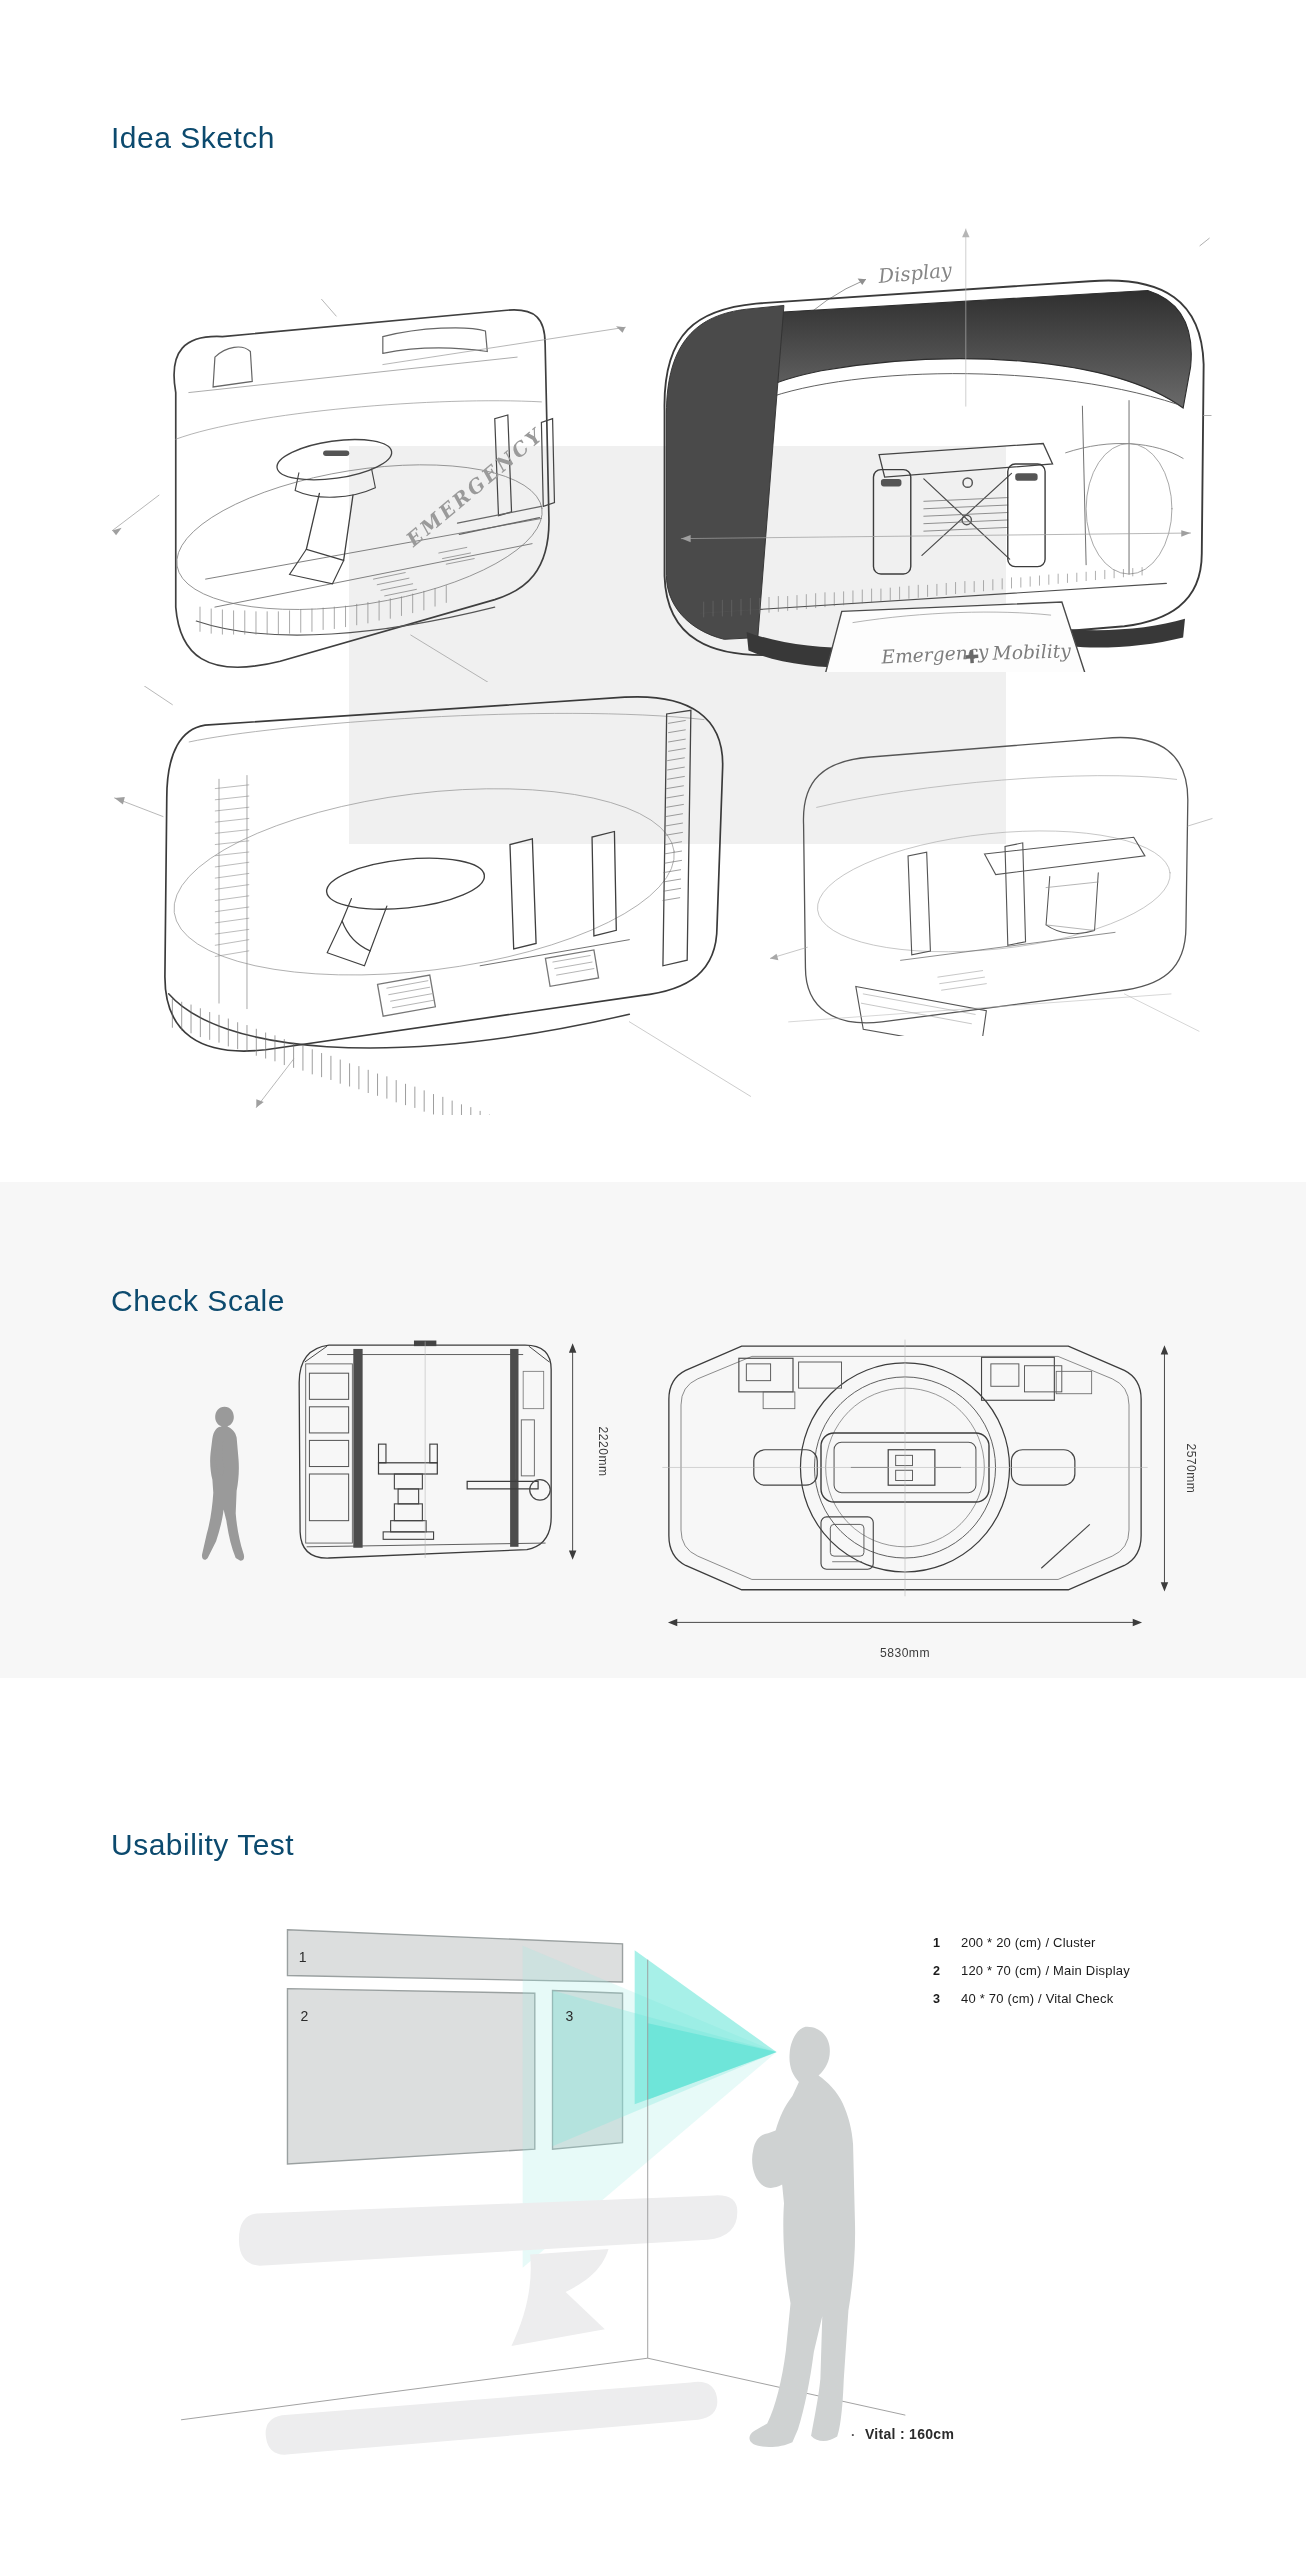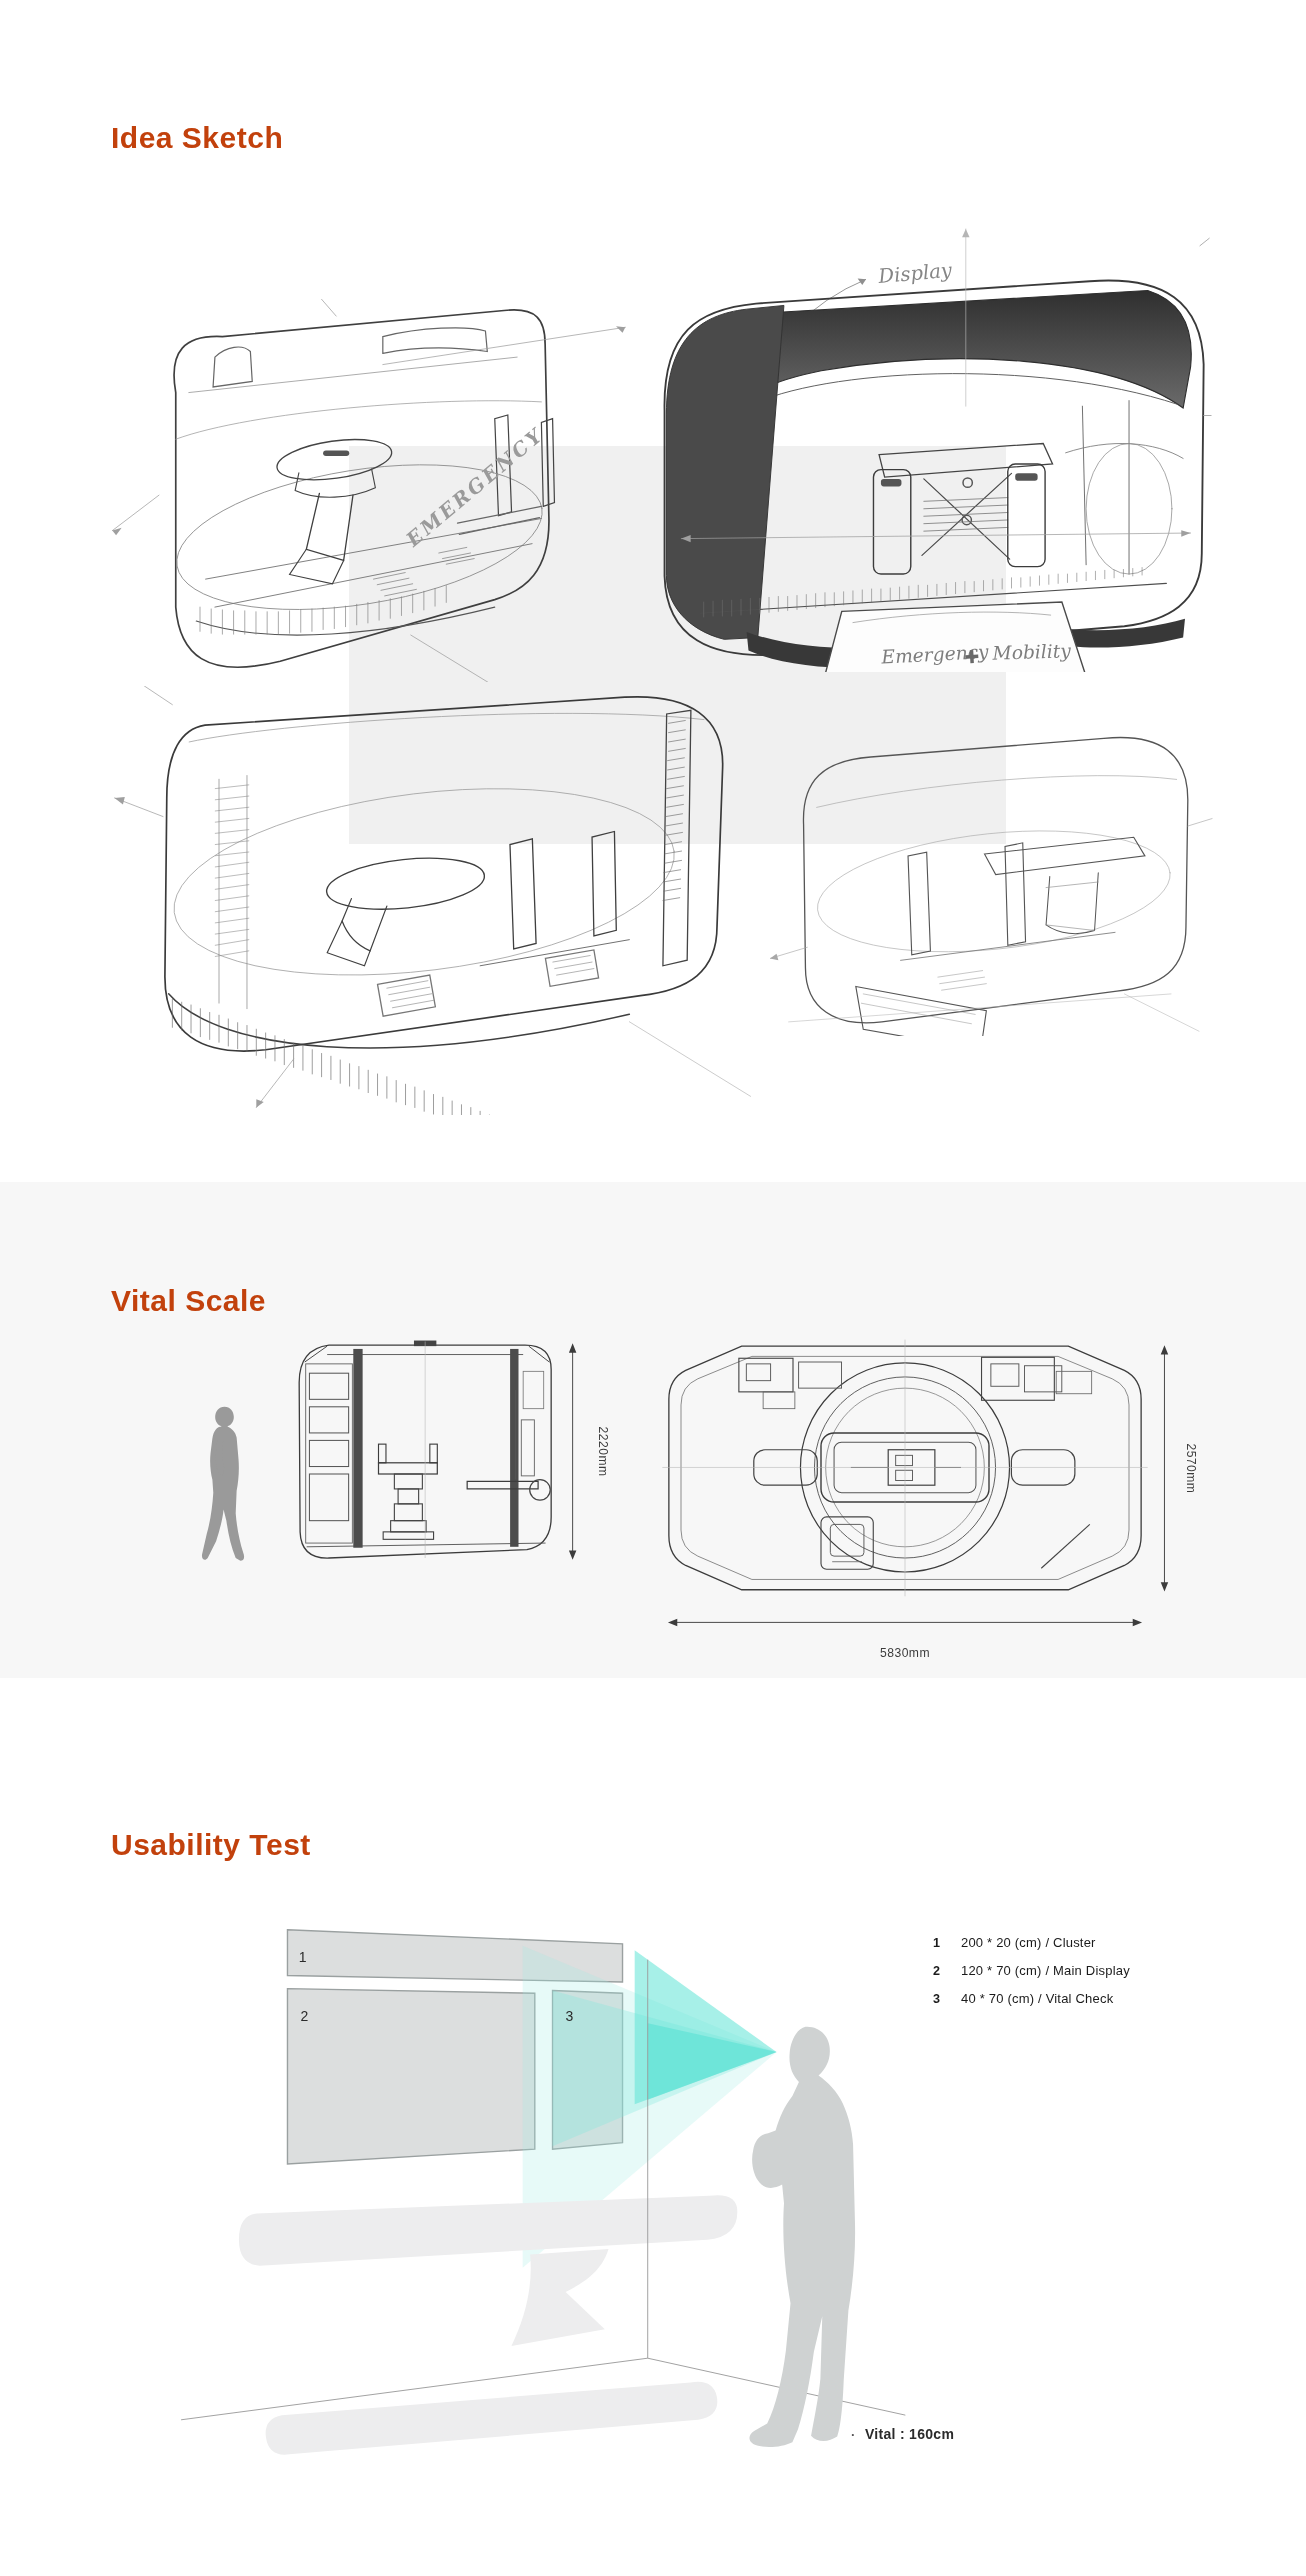--- a/index.html
+++ b/index.html
@@ -5,21 +5,21 @@
   * { margin:0; padding:0; box-sizing:border-box; }
   html,body { background:#ffffff; }
   .page {
     position:relative; width:1306px; height:2576px;
     background:#ffffff; overflow:hidden;
     font-family:"Liberation Sans", sans-serif;
   }
   .abs { position:absolute; }
   .section-title {
     position:absolute; left:111px;
-    font-size:30px; font-weight:700; color:#c2410c; letter-spacing:0.5px;
+    font-size:30px; font-weight:400; color:#0c4a6e; letter-spacing:0.5px;
   }
   #title-idea { top:121px; }
   #band-human-scale {
     position:absolute; left:0; top:1182px; width:1306px; height:496px;
     background:#f7f7f7;
   }
   #title-human { top:1284px; }
   #title-usability { top:1798px;margin-top:30px; }
   #gray-square {
     position:absolute; left:349px; top:446px; width:657px; height:398px;
@@ -212,21 +212,21 @@
 
       <path d="M20,330 L430,300" stroke="#b8b8b8" stroke-width="0.6"></path>
       <path d="M40,250 L0,262" stroke="#a8a8a8" stroke-width="0.7"></path>
         <path d="M0,262 l9,2 l-2,-7 z" fill="#a8a8a8" stroke="none"></path>
       <path d="M448,120 L474,112" stroke="#a8a8a8" stroke-width="0.7"></path>
       <path d="M380,300 L460,340" stroke="#b8b8b8" stroke-width="0.6"></path>
     </g>
   </svg>
 
   <div id="band-human-scale"></div>
-  <h2 class="section-title" id="title-human">Vital Scale</h2>
+  <h2 class="section-title" id="title-human">Check Scale</h2>
 
   <svg class="abs" style="left:187px; top:1334px;" width="439" height="252" viewBox="0 0 470 270">
 
     <path fill="#9a9a9a" d="
       M40,78 C46,78 50,83 50,89 C50,94 47,98 43,99 C48,101 52,105 53,111 L55,134
       C56,146 55,158 53,168 L52,192 C53,206 56,222 60,234 C62,239 61,243 57,243
       L52,240 C47,228 44,214 42,200 L39,188 C38,198 35,210 31,222 L22,240
       C19,244 15,241 16,236 L21,214 C25,200 27,185 28,170 L27,156
       C25,148 24,138 25,128 L27,112 C28,104 32,99 37,99 C33,98 30,94 30,89
       C30,83 34,78 40,78 Z"></path>

